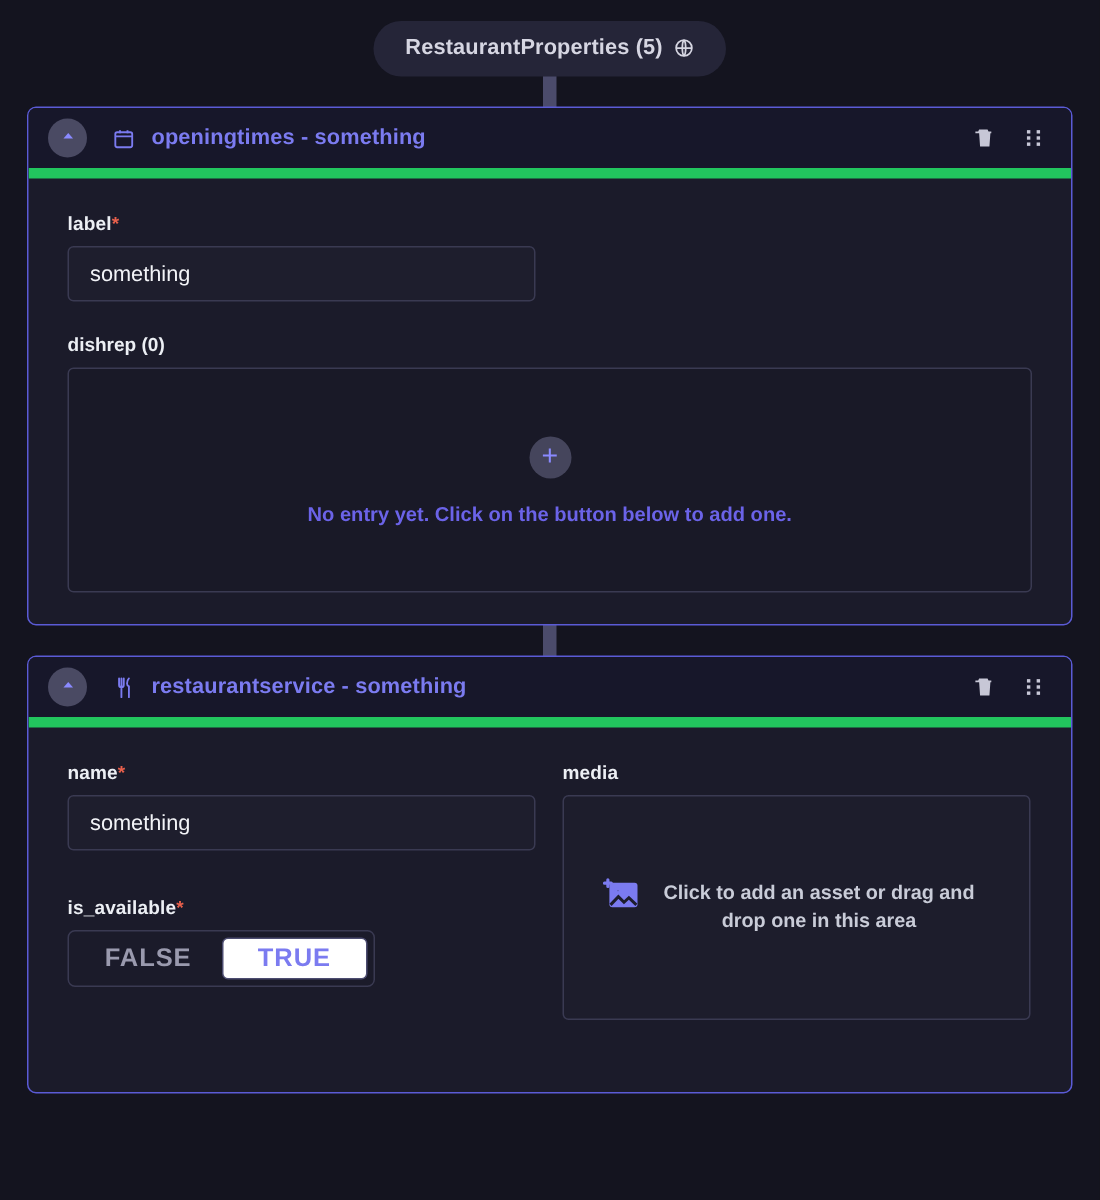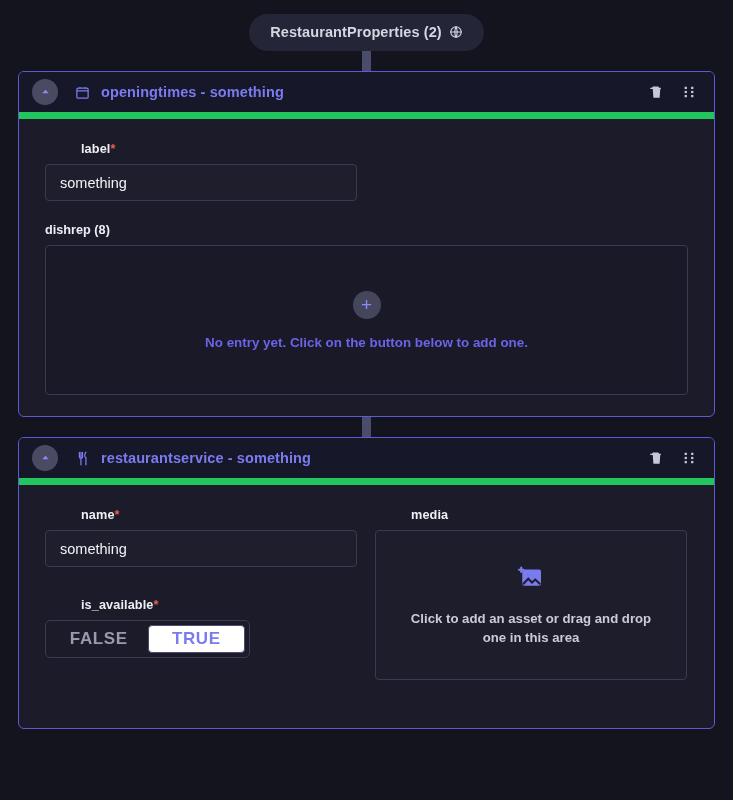--- a/index.html
+++ b/index.html
@@ -112,21 +112,20 @@
 
   
   .field-row { display: flex; gap: 18px; }
   .field { width: 312px; }
   .field-label {
     color: #eceff4;
     font-size: 12.7px;
     font-weight: 700;
     margin-bottom: 8px;
     letter-spacing: .1px;
-    margin-left: 36px;
   }
   .req { color: #e8604c; font-weight: 700; }
 
   .text-input {
     height: 37px;
     width: 100%;
     background: #1e1e2d;
     border: 1px solid #3a3a52;
     border-radius: 4px;
     color: #f2f3f7;
@@ -172,21 +171,20 @@
     font-weight: 700;
   }
 
   
   .media-zone {
     height: 150px;
     background: #1d1d2c;
     border: 1px solid #3a3a52;
     border-radius: 4px;
     display: flex;
-    flex-direction: column;
     align-items: center;
     justify-content: center;
     padding: 0 24px;
     cursor: pointer;
   }
   .media-ico { color: #7b7bf0; margin-bottom: 14px; }
   .media-msg {
     color: #c9ccd8;
     font-size: 13.2px;
     font-weight: 700;
@@ -225,21 +223,21 @@
 </head>
 <body>
 
 <div class="canvas">
 
   <div class="connector conn-top"></div>
   <div class="connector conn-middle"></div>
 
   <div class="root-pill-wrap">
     <div class="root-pill">
-      <span>RestaurantProperties (2)</span>
+      <span>RestaurantProperties (5)</span>
       <span class="globe-ico">
         <svg width="14" height="14" viewBox="0 0 24 24" fill="none" stroke="currentColor" stroke-width="2">
           <circle cx="12" cy="12" r="9"></circle>
           <path d="M3 12h18M12 3c2.6 2.6 2.6 15.4 0 18M12 3c-2.6 2.6-2.6 15.4 0 18"></path>
         </svg>
       </span>
     </div>
   </div>
 
   <div class="card card-openingtimes">
@@ -282,21 +280,21 @@
         <div class="field">
           <div class="field-label">
             <span>label</span><span class="req">*</span>
           </div>
           <input class="text-input" type="text" value="something" style="">
         </div>
 
 
       </div>
 
-      <div class="block-label">dishrep (8)</div>
+      <div class="block-label">dishrep (0)</div>
 
       <div class="empty-zone">
         <div class="plus-btn">
           <span>+</span>
         </div>
         <div class="empty-msg">No entry yet. Click on the button below to add one.</div>
       </div>
     </div>
   </div>
 

